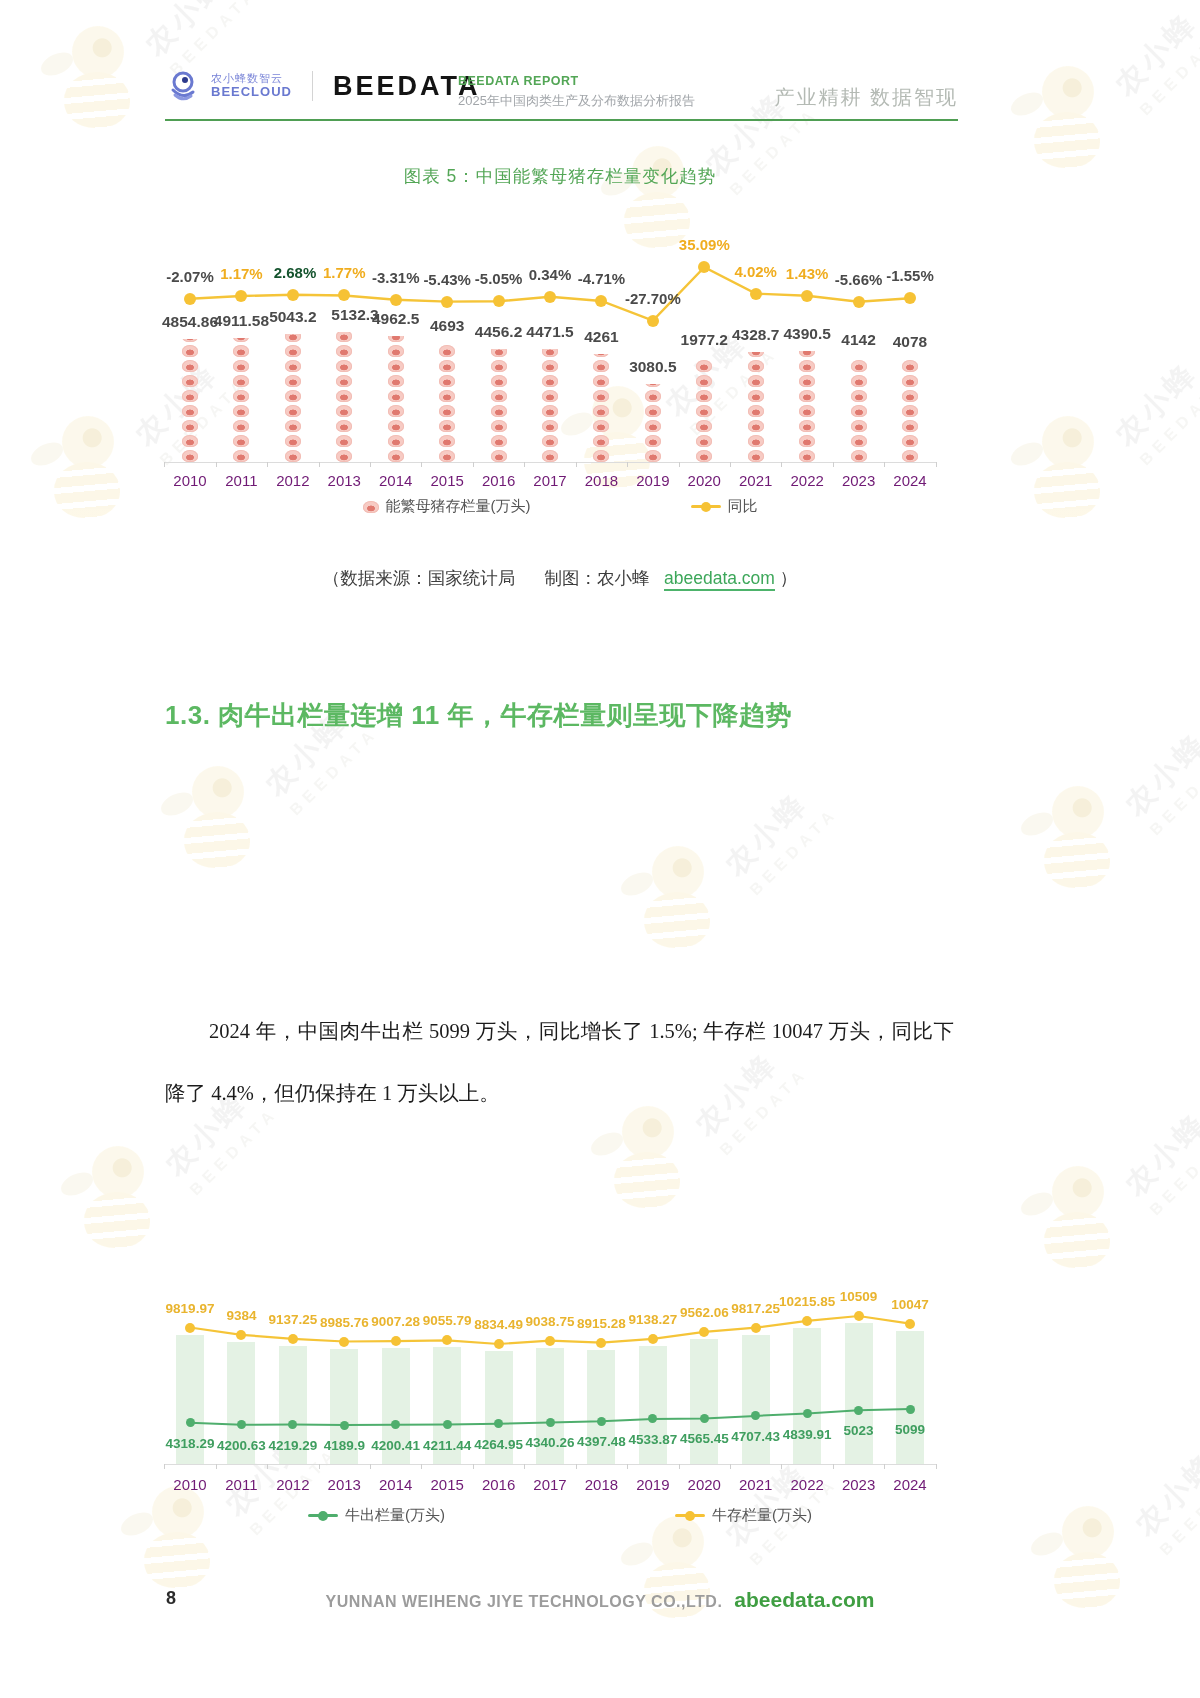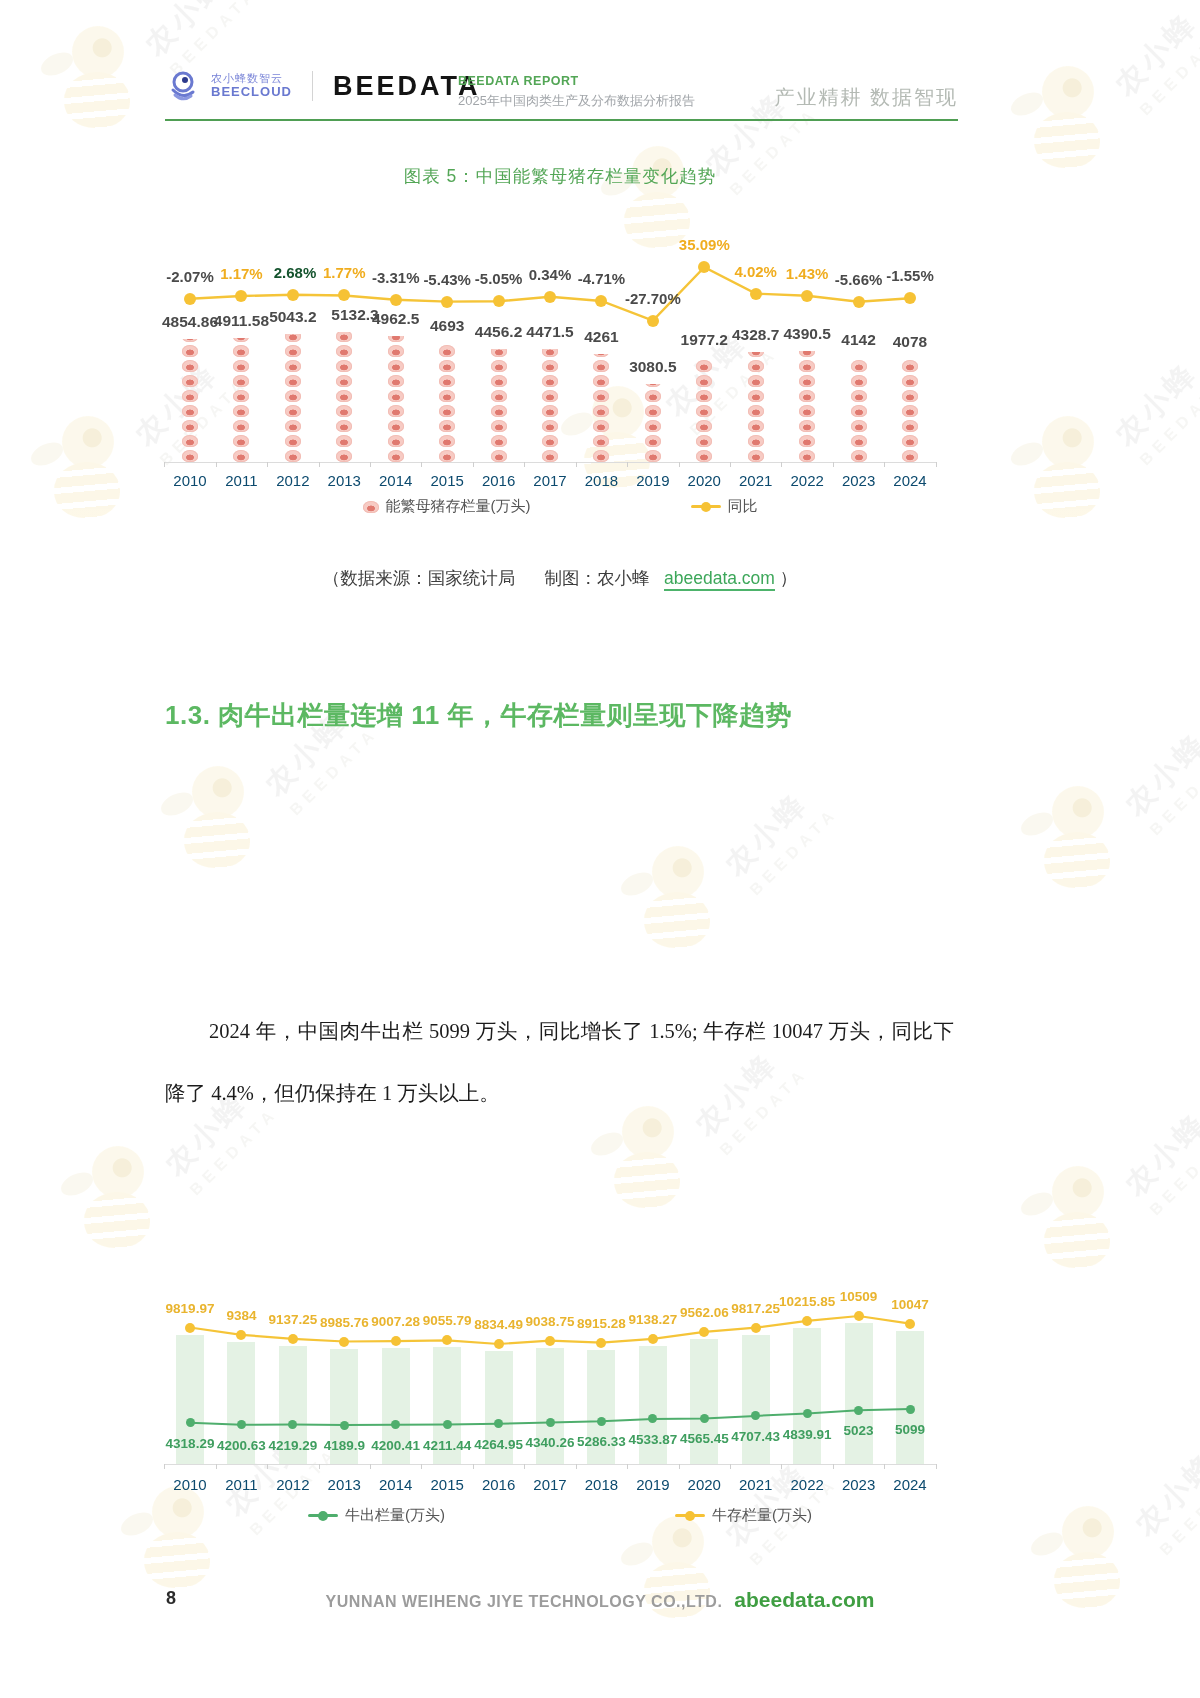--- a/index.html
+++ b/index.html
@@ -36,21 +36,21 @@
   .chart-title{position:absolute;left:165px;width:790px;text-align:center;font-size:17.5px;
     color:#53a656;letter-spacing:1px;}
   .chart{position:absolute;left:150px;width:800px;}
   .axis{position:absolute;height:1px;background:#dcdcdc;}
   .tick{position:absolute;width:1px;height:5px;background:#cfcfcf;}
   .lsvg{position:absolute;left:0;top:0;}
   .dot{position:absolute;width:12px;height:12px;border-radius:50%;background:#f6c235;}
   .dot.g{width:9px;height:9px;background:#4fae6d;}
   .pct{position:absolute;width:84px;text-align:center;font-size:15px;font-weight:600;}
   .vlab{position:absolute;width:92px;text-align:center;font-size:15.5px;font-weight:600;color:#4a4a4a;}
-  .ylab{position:absolute;width:64px;text-align:center;font-size:15px;color:#0c4a6e;}
+  .ylab{position:absolute;width:64px;text-align:center;font-size:15px;color:#701a75;}
   .pstack{position:absolute;width:22px;overflow:hidden;display:flex;flex-direction:column-reverse;
     align-items:center;gap:3px;}
   .pig{flex:0 0 12px;width:16px;height:12px;border-radius:55% 55% 48% 48%;
     background:radial-gradient(6px 4.5px at 50% 62%, #e0796f 0 3.6px, #f7cbc4 4.2px);
     box-shadow:inset 0 0 0 1px #f2bdb5;}
   .bar6{position:absolute;width:28px;background:#e4f2e4;}
   .nlab{position:absolute;width:86px;text-align:center;font-size:13.5px;font-weight:600;}
   .legend{position:absolute;left:165px;width:790px;display:flex;justify-content:center;gap:160px;
     font-size:15px;color:#555;}
   .leg-item{display:flex;align-items:center;gap:7px;}
@@ -562,21 +562,21 @@
       <span class="dot g" style="left:292.64285714285717px;top:188.1px"></span>
       <div class="nlab" style="left:254.14285714285717px;top:205.6px;color:#3f9e5f">4211.44</div>
       <div class="ylab" style="left:265.14285714285717px;top:244px">2015</div>
       <span class="dot g" style="left:344.07142857142856px;top:187.2px"></span>
       <div class="nlab" style="left:305.57142857142856px;top:204.7px;color:#3f9e5f">4264.95</div>
       <div class="ylab" style="left:316.57142857142856px;top:244px">2016</div>
       <span class="dot g" style="left:395.5px;top:185.9px"></span>
       <div class="nlab" style="left:357px;top:203.4px;color:#3f9e5f">4340.26</div>
       <div class="ylab" style="left:368px;top:244px">2017</div>
       <span class="dot g" style="left:446.92857142857144px;top:184.8px"></span>
-      <div class="nlab" style="left:408.42857142857144px;top:202.3px;color:#3f9e5f">5286.33</div>
+      <div class="nlab" style="left:408.42857142857144px;top:202.3px;color:#3f9e5f">4397.48</div>
       <div class="ylab" style="left:419.42857142857144px;top:244px">2018</div>
       <span class="dot g" style="left:498.3571428571429px;top:182.4px"></span>
       <div class="nlab" style="left:459.8571428571429px;top:199.9px;color:#3f9e5f">4533.87</div>
       <div class="ylab" style="left:470.8571428571429px;top:244px">2019</div>
       <span class="dot g" style="left:549.7857142857143px;top:181.9px"></span>
       <div class="nlab" style="left:511.28571428571433px;top:199.4px;color:#3f9e5f">4565.45</div>
       <div class="ylab" style="left:522.2857142857143px;top:244px">2020</div>
       <span class="dot g" style="left:601.2142857142858px;top:179.4px"></span>
       <div class="nlab" style="left:562.7142857142858px;top:196.9px;color:#3f9e5f">4707.43</div>
       <div class="ylab" style="left:573.7142857142858px;top:244px">2021</div>

